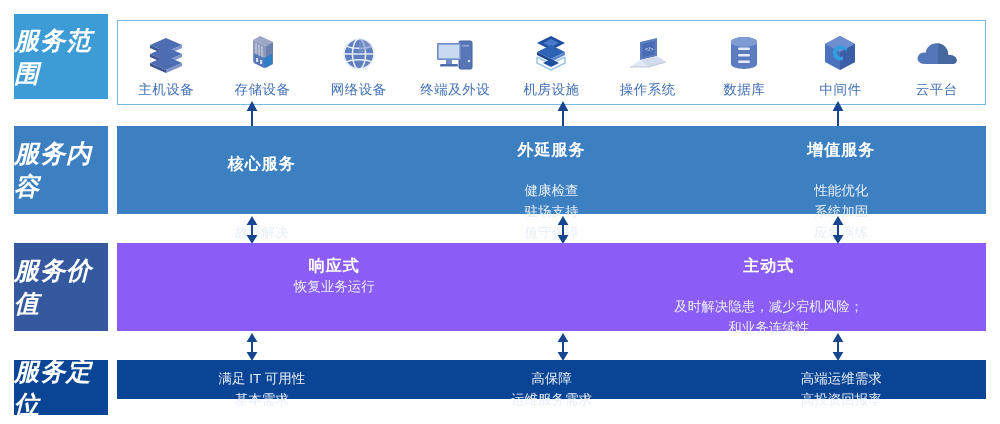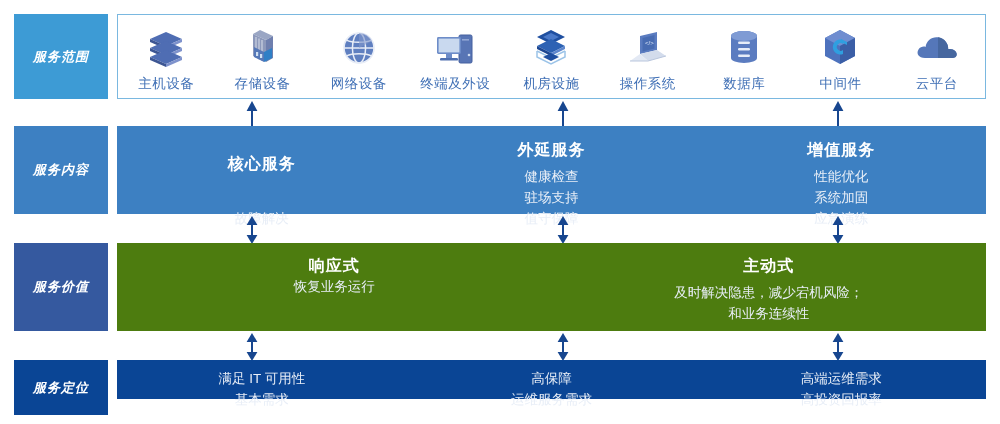--- a/index.html
+++ b/index.html
@@ -9,21 +9,21 @@
     font-family:"Liberation Sans","DejaVu Sans",sans-serif;
     overflow:hidden;
   }
   .canvas{position:relative;width:1000px;height:424px;}
 
   
   .row-label{
     position:absolute;left:14px;width:94px;
     display:flex;align-items:center;justify-content:center;
     color:#ffffff;font-weight:bold;font-style:italic;
-    font-size:13px;letter-spacing:1px;
+    font-size:25px;letter-spacing:1px;
     box-sizing:border-box;
     font-family:Liberation Mono, monospace;
   }
 
   
   .panel{
     position:absolute;left:117px;width:869px;
     box-sizing:border-box;
   }
   .panel.scope{
@@ -54,21 +54,21 @@
     flex:1 1 0;display:flex;flex-direction:column;align-items:center;
     text-align:center;
   }
   .t-head{
     font-weight:bold;font-size:16px;color:#ffffff;
     letter-spacing:1px;white-space:nowrap;
   }
   .t-line{
     font-size:13.5px;color:#e8eef7;white-space:nowrap;line-height:1.55;
   }
-  .t-sub{margin-top:6px;}
+  .t-sub{margin-top:20px;}
 
   
   .content .tcol{padding-top:14px;}
   .content .tcol.lower{padding-top:28px;gap:28px;}
 
   
   .arrow{
     position:absolute;
     display:flex;align-items:center;justify-content:center;
   }
@@ -76,21 +76,21 @@
 </style>
 </head>
 <body>
 
 <div class="canvas">
 
   <div class="row-label" style="top:14px;height:85px;background:#3d9bd5;">
     <span>服务范围</span>
   </div>
 
-  <div class="panel scope" style="top:14px;height:85px;">
+  <div class="panel scope" style="top:20px;height:85px;">
     <div class="cols">
 
       <div class="col">
         <span class="icon-wrap">
           <svg width="44" height="40" viewBox="0 0 44 40">
             <g>
               <path d="M22 4 L38 11 L22 18 L6 11 Z" fill="#4f6db3"></path>
               <path d="M6 11 L22 18 L22 21 L6 14 Z" fill="#3d5693"></path>
               <path d="M38 11 L22 18 L22 21 L38 14 Z" fill="#7e92cc"></path>
               <path d="M22 13 L38 20 L22 27 L6 20 Z" fill="#4f6db3"></path>
@@ -303,21 +303,21 @@
       <line x1="7" y1="6" x2="7" y2="22" stroke="#17468f" stroke-width="2"></line>
       <path d="M7 0 L12.4 9 L1.6 9 Z" fill="#17468f"></path>
       <path d="M7 28 L12.4 19 L1.6 19 Z" fill="#17468f"></path>
     </svg>
   </div>
 
   <div class="row-label" style="top:243px;height:88px;background:#35599f;">
     <span>服务价值</span>
   </div>
 
-  <div class="panel value" style="top:243px;height:88px;background:#4d7c0f;">
+  <div class="panel value" style="top:243px;height:88px;background:#8b5cf6;">
     <div class="cols">
       <div class="tcol" style="padding-top:13px;">
         <span class="t-head">响应式</span>
         <span class="t-line">恢复业务运行</span>
       </div>
       <div class="tcol" style="padding-top:13px;">
         <span class="t-head">主动式</span>
         <span class="t-line t-sub">及时解决隐患，减少宕机风险；</span>
         <span class="t-line">和业务连续性</span>
       </div>

